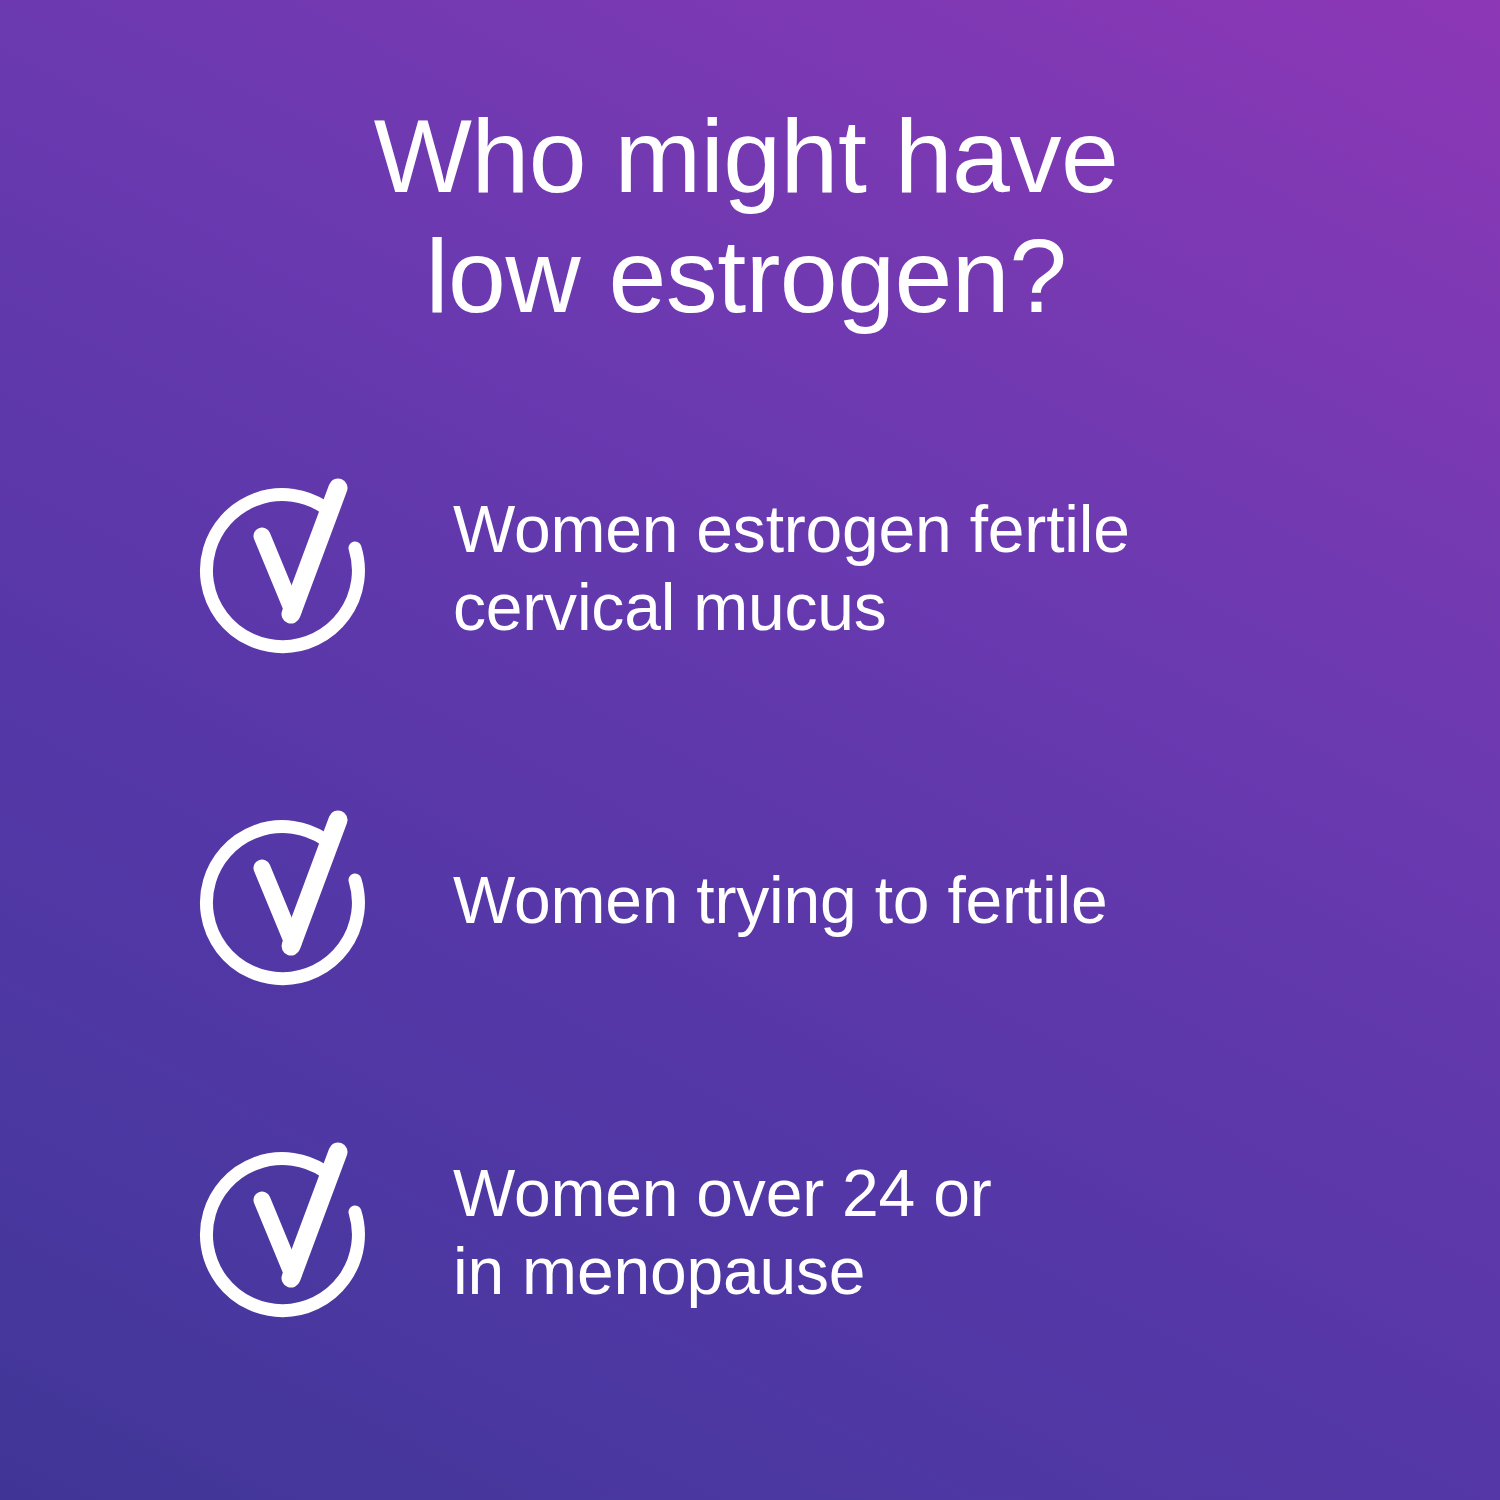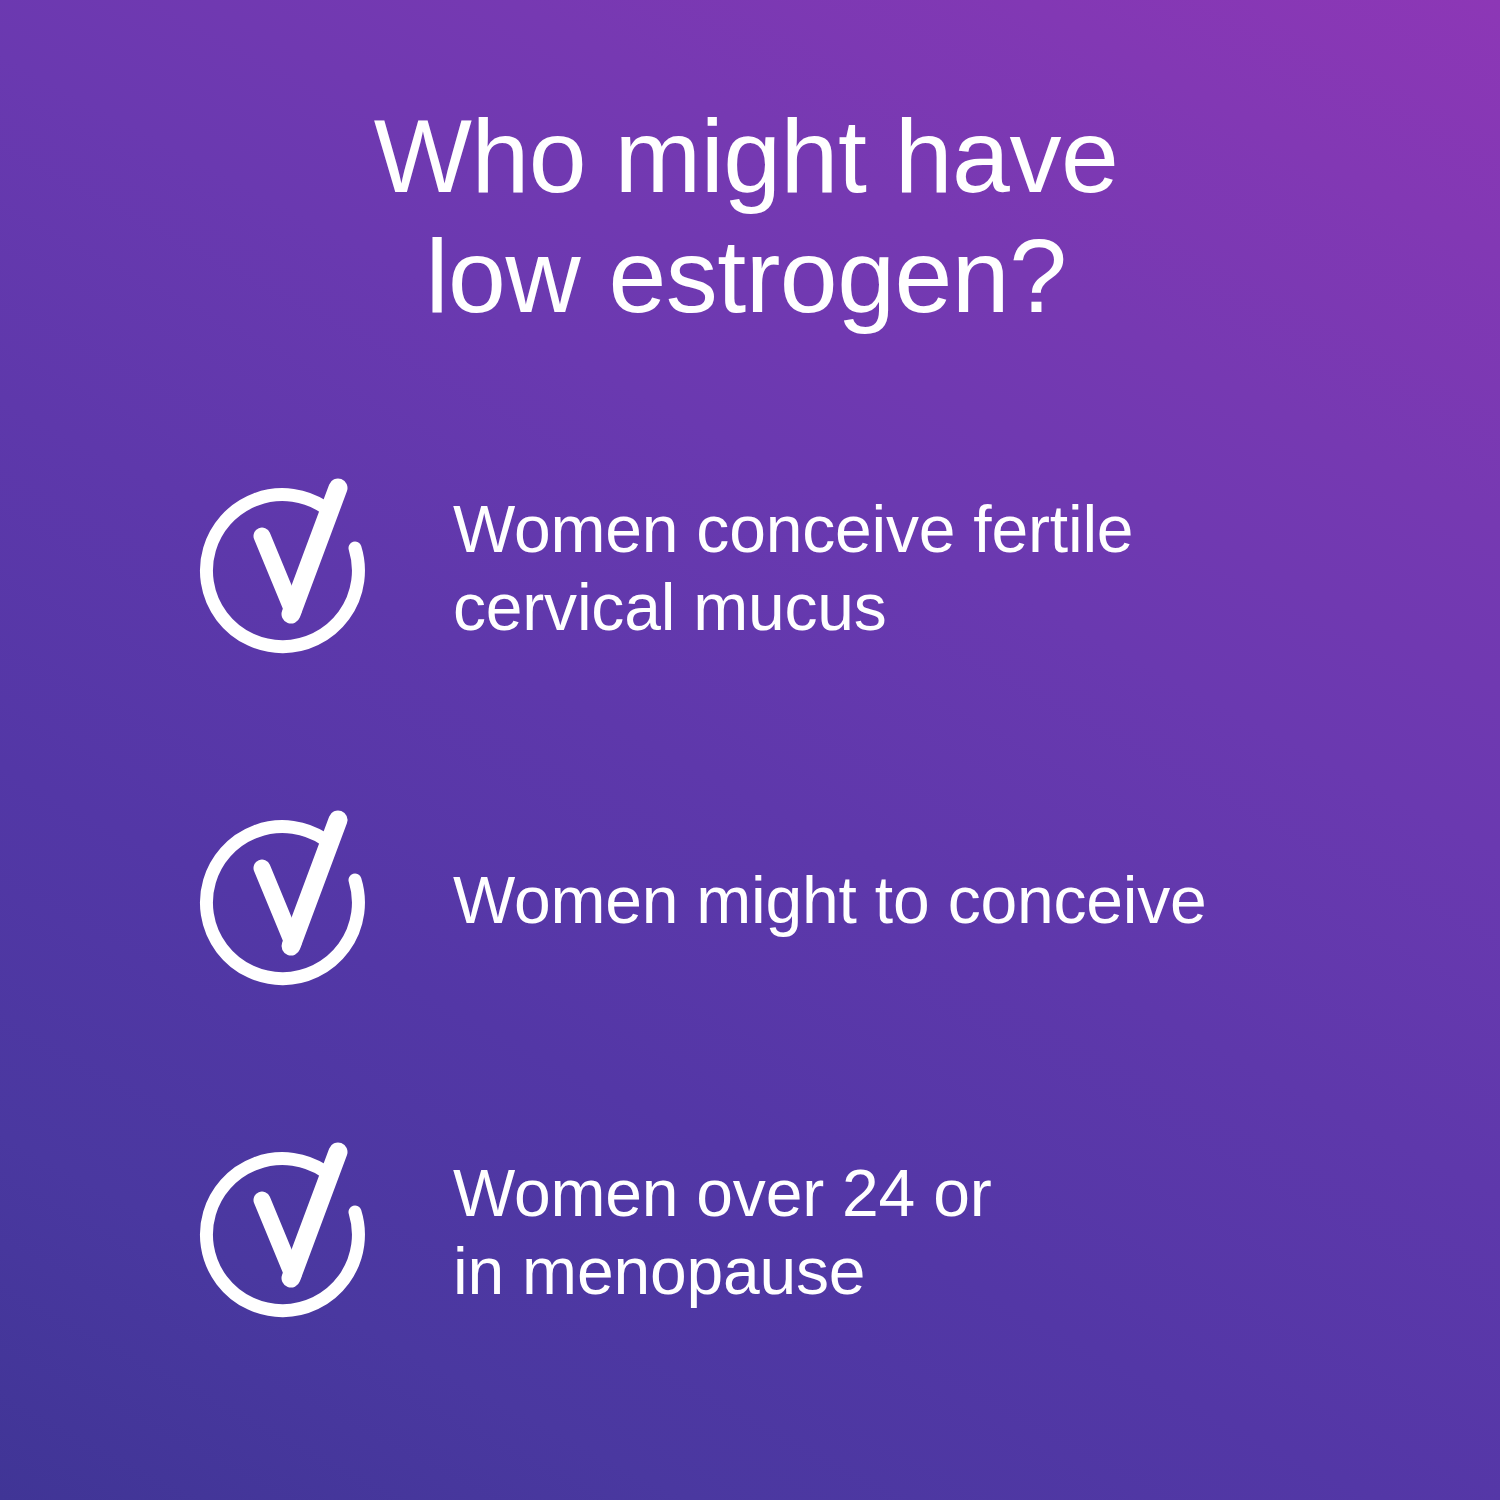--- a/index.html
+++ b/index.html
@@ -121,34 +121,34 @@
         <svg viewBox="0 0 176 180" xmlns="http://www.w3.org/2000/svg" aria-hidden="true">
 
           <path d="M 119 29
                    A 76 76 0 1 0 150 70" fill="none" stroke="#ffffff" stroke-width="13" stroke-linecap="round"></path>
 
           <path d="M 57 58 L 88 133" fill="none" stroke="#ffffff" stroke-width="17" stroke-linecap="round"></path>
 
           <path d="M 86 136 L 133 10" fill="none" stroke="#ffffff" stroke-width="19" stroke-linecap="round"></path>
         </svg>
       </span>
-      <span class="check-label">Women conceive fertile
+      <span class="check-label">Women estrogen fertile
 cervical mucus</span>
     </li>
 
     <li class="check-item">
       <span class="check-icon">
         <svg viewBox="0 0 176 180" xmlns="http://www.w3.org/2000/svg" aria-hidden="true">
           <path d="M 119 29
                    A 76 76 0 1 0 150 70" fill="none" stroke="#ffffff" stroke-width="13" stroke-linecap="round"></path>
           <path d="M 57 58 L 88 133" fill="none" stroke="#ffffff" stroke-width="17" stroke-linecap="round"></path>
           <path d="M 86 136 L 133 10" fill="none" stroke="#ffffff" stroke-width="19" stroke-linecap="round"></path>
         </svg>
       </span>
-      <span class="check-label">Women might to conceive</span>
+      <span class="check-label">Women trying to fertile</span>
     </li>
 
     <li class="check-item">
       <span class="check-icon">
         <svg viewBox="0 0 176 180" xmlns="http://www.w3.org/2000/svg" aria-hidden="true">
           <path d="M 119 29
                    A 76 76 0 1 0 150 70" fill="none" stroke="#ffffff" stroke-width="13" stroke-linecap="round"></path>
           <path d="M 57 58 L 88 133" fill="none" stroke="#ffffff" stroke-width="17" stroke-linecap="round"></path>
           <path d="M 86 136 L 133 10" fill="none" stroke="#ffffff" stroke-width="19" stroke-linecap="round"></path>
         </svg>

